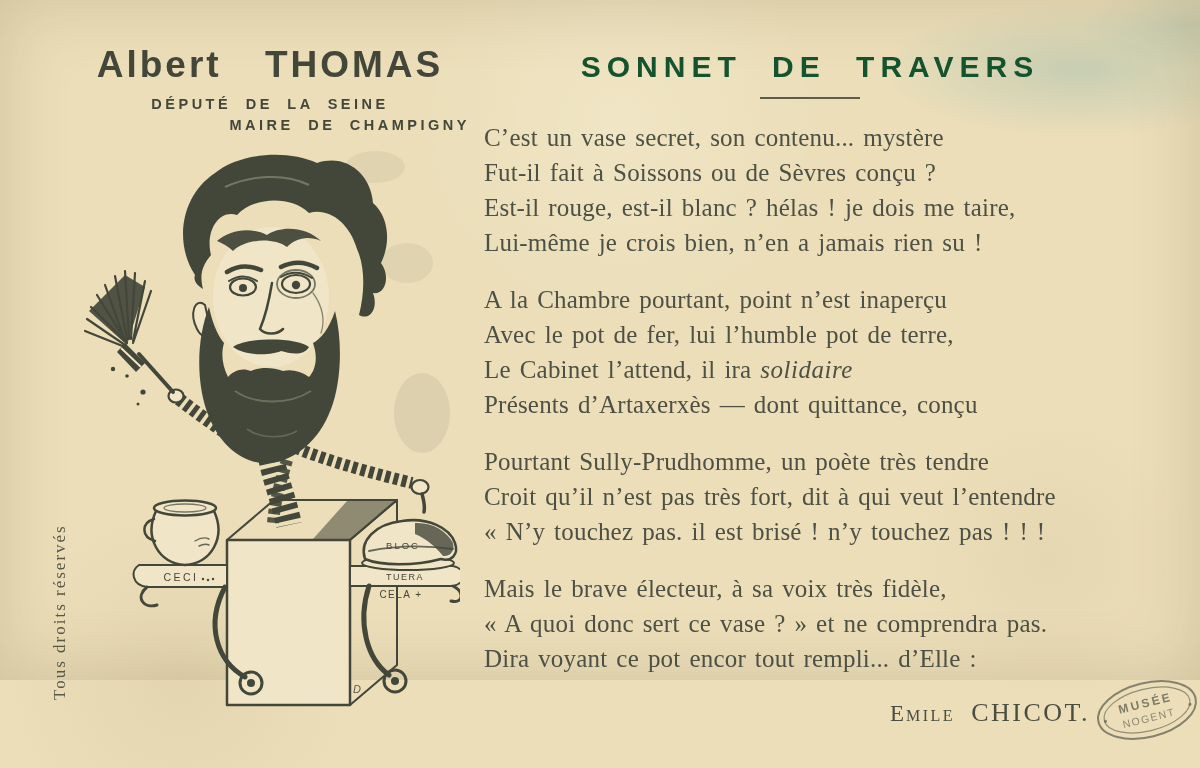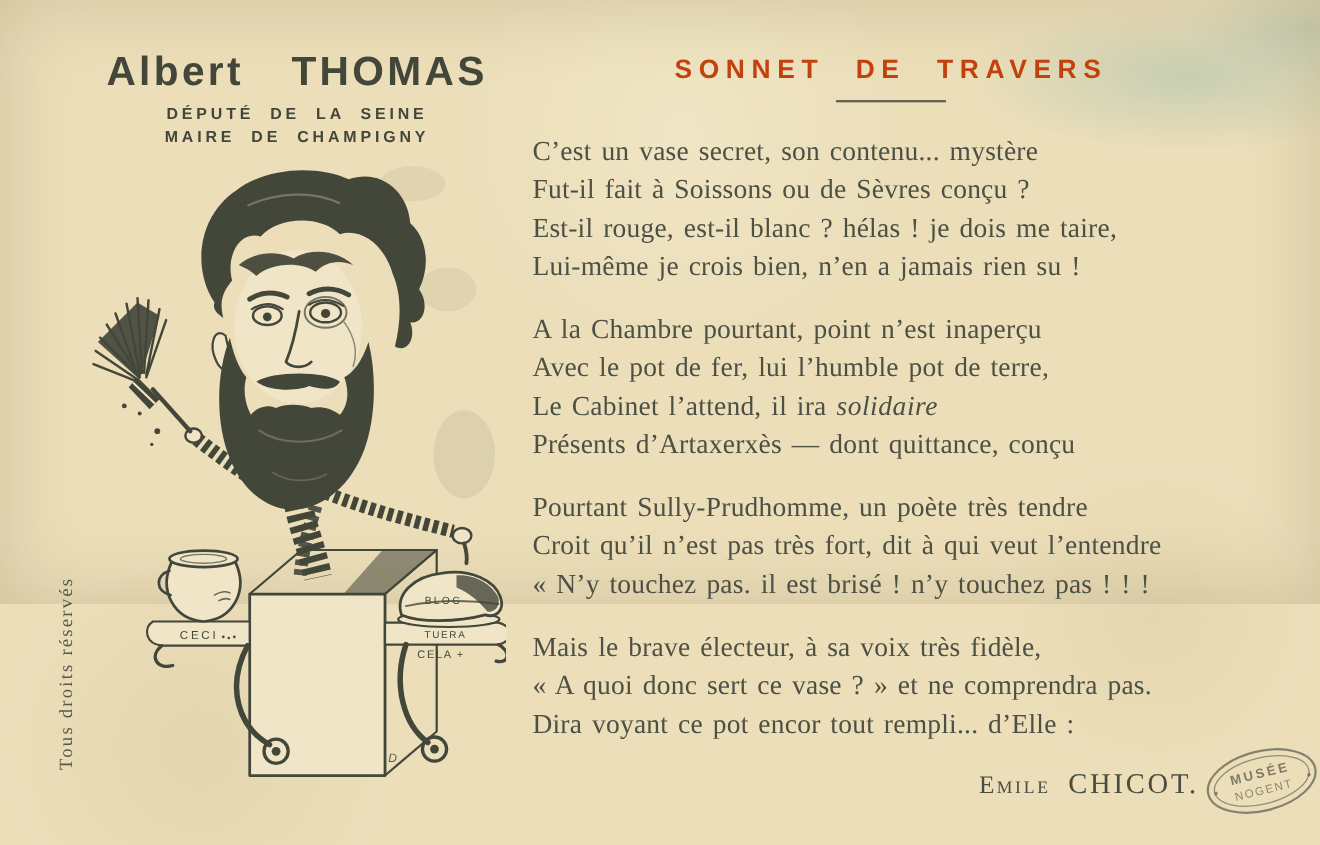--- a/index.html
+++ b/index.html
@@ -12,31 +12,31 @@
     font-family:"Liberation Sans",sans-serif;
     background:
       radial-gradient(ellipse 280px 95px at 1080px 70px, rgba(141,180,168,.38), transparent 70%),
       radial-gradient(ellipse 140px 60px at 1185px 25px, rgba(141,180,168,.30), transparent 75%),
       radial-gradient(circle 220px at 180px 680px, rgba(125,100,55,.07), transparent 80%),
       radial-gradient(circle 260px at 620px 120px, rgba(255,250,230,.25), transparent 80%),
       radial-gradient(circle 180px at 1050px 560px, rgba(125,100,55,.06), transparent 80%),
       var(--paper);
     color:var(--ink);
   }
-  .card{position:relative;width:1200px;height:549px;box-shadow:inset 0 0 70px rgba(95,78,40,.20);}
+  .card{position:relative;width:1200px;height:680px;box-shadow:inset 0 0 70px rgba(95,78,40,.20);}
 
   
   .header-left{position:absolute;left:70px;top:44px;width:400px;text-align:center;color:var(--ink);}
   .main-title{font-size:37px;font-weight:700;letter-spacing:3px;word-spacing:30px;white-space:nowrap;}
   .subtitle{font-size:14.5px;font-weight:700;letter-spacing:3.5px;word-spacing:7px;margin-top:10px;white-space:nowrap;}
-  .subtitle + .subtitle{margin-top:5px;}
+  .subtitle + .subtitle{margin-top:5px;text-align:right;}
 
   
   .poem-title-wrap{position:absolute;left:560px;top:50px;width:500px;text-align:center;}
-  .poem-title{font-size:24px;font-weight:700;letter-spacing:6px;word-spacing:16px;white-space:nowrap;color:#c2410c;}
+  .poem-title{font-size:30px;font-weight:700;letter-spacing:6px;word-spacing:16px;white-space:nowrap;color:#14532d;}
   .title-rule{width:100px;height:2px;background:var(--ink);margin:13px auto 0;opacity:.85;}
 
   .poem{position:absolute;left:484px;top:120px;width:610px;font-family:"Liberation Serif","DejaVu Serif",serif;color:var(--poem-ink);}
   .stanza{margin-bottom:22px;}
   .poem-line{font-size:25px;line-height:35px;letter-spacing:.2px;word-spacing:2.5px;white-space:nowrap;}
   .poem-line i{letter-spacing:.5px;}
 
   .signature{margin-top:9px;text-align:right;padding-right:4px;white-space:nowrap;font-family:"Liberation Serif","DejaVu Serif",serif;color:#4a4e40;}
   .sig-initial{font-size:23px;letter-spacing:2px;}
   .sig-small{font-size:16px;letter-spacing:2.5px;}

